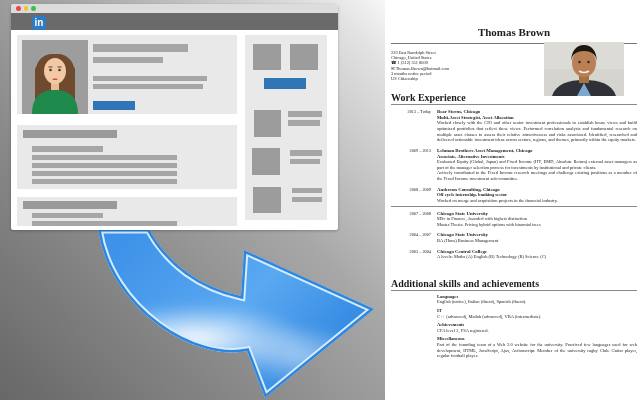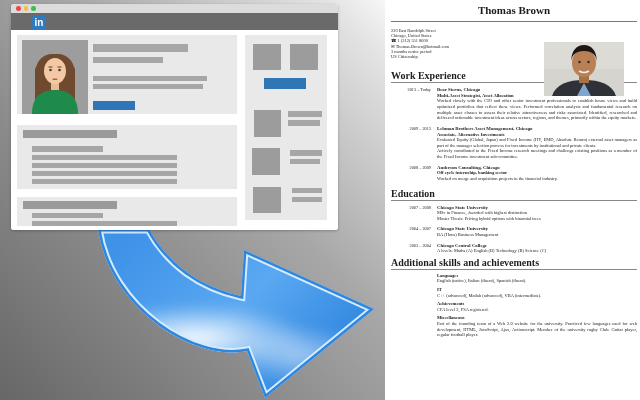--- a/index.html
+++ b/index.html
@@ -28,28 +28,28 @@
   .bar{position:absolute;background:#a6a6a6;}
   .bar.dark{background:#9a9a9a;}
   .bar.blue{background:#2e76b6;}
   .sq{position:absolute;background:#9c9c9c;}
   .wphoto{position:absolute;overflow:hidden;}
 
   
   .resume{position:absolute;left:385px;top:0;width:255px;height:400px;background:#fff;
     color:#1d1d1d;font-family:"Liberation Serif","DejaVu Serif",serif;}
   .r-inner{padding:0 3px 0 6px;}
-  .r-name{margin-top:4px;font-size:11px;font-weight:bold;text-align:center;line-height:12px;}
+  .r-name{margin-top:26px;font-size:11px;font-weight:bold;text-align:center;line-height:12px;}
   .r-rule{border-top:1px solid #777;height:0;}
   .name-rule{margin-top:5px;}
   .r-contact{margin-top:6px;font-size:4.4px;line-height:5.2px;}
   .cicon{display:inline-block;margin-right:1px;font-size:4.4px;}
   .r-photo{position:absolute;left:159px;top:42px;width:80px;height:54px;overflow:hidden;}
   .r-h2{font-size:10px;font-weight:bold;line-height:8px;}
-  .h2-work{margin-top:13px;} .h2-edu{margin-top:8px;} .h2-skills{margin-top:5px;}
+  .h2-work{margin-top:13px;} .h2-edu{margin-top:8px;} .h2-skills{margin-top:20px;}
   .h2-rule{margin-top:2px;border-top:1px solid #888;}
   .entry{display:flex;margin-top:5px;}
   .entry.first{margin-top:4px;}
   .dates{width:40px;margin-right:6px;text-align:right;font-size:4.3px;line-height:5.5px;flex:none;}
   .ebody{flex:1;min-width:0;}
   .company,.school{font-size:4.8px;font-weight:bold;line-height:5.5px;}
   .role{font-size:4.6px;font-weight:bold;line-height:5.5px;}
   .desc,.edetail,.stext{font-size:4.5px;line-height:5.7px;text-align:justify;white-space:pre-line;}
   .skill{display:flex;margin-top:3px;}
   .slabel{font-size:4.6px;font-weight:bold;line-height:5.5px;}
@@ -207,21 +207,20 @@
       </div>
       <div class="entry">
         <div class="dates">2008 – 2009</div>
         <div class="ebody">
           <div class="company">Anderson Consulting, Chicago</div>
           <div class="role">Off cycle internship, banking sector</div>
           <div class="desc">Worked on merge and acquisition projects in the financial industry.</div>
         </div>
       </div>
 
-      <div class="r-h2 h2-edu">Education</div>
       <div class="r-rule h2-rule"></div>
 
       <div class="entry first">
         <div class="dates">2007 – 2008</div>
         <div class="ebody">
           <div class="school">Chicago State University</div>
           <div class="edetail">MSc in Finance, Awarded with highest distinction
 Master Thesis: Pricing hybrid options with binomial trees</div>
         </div>
       </div>

